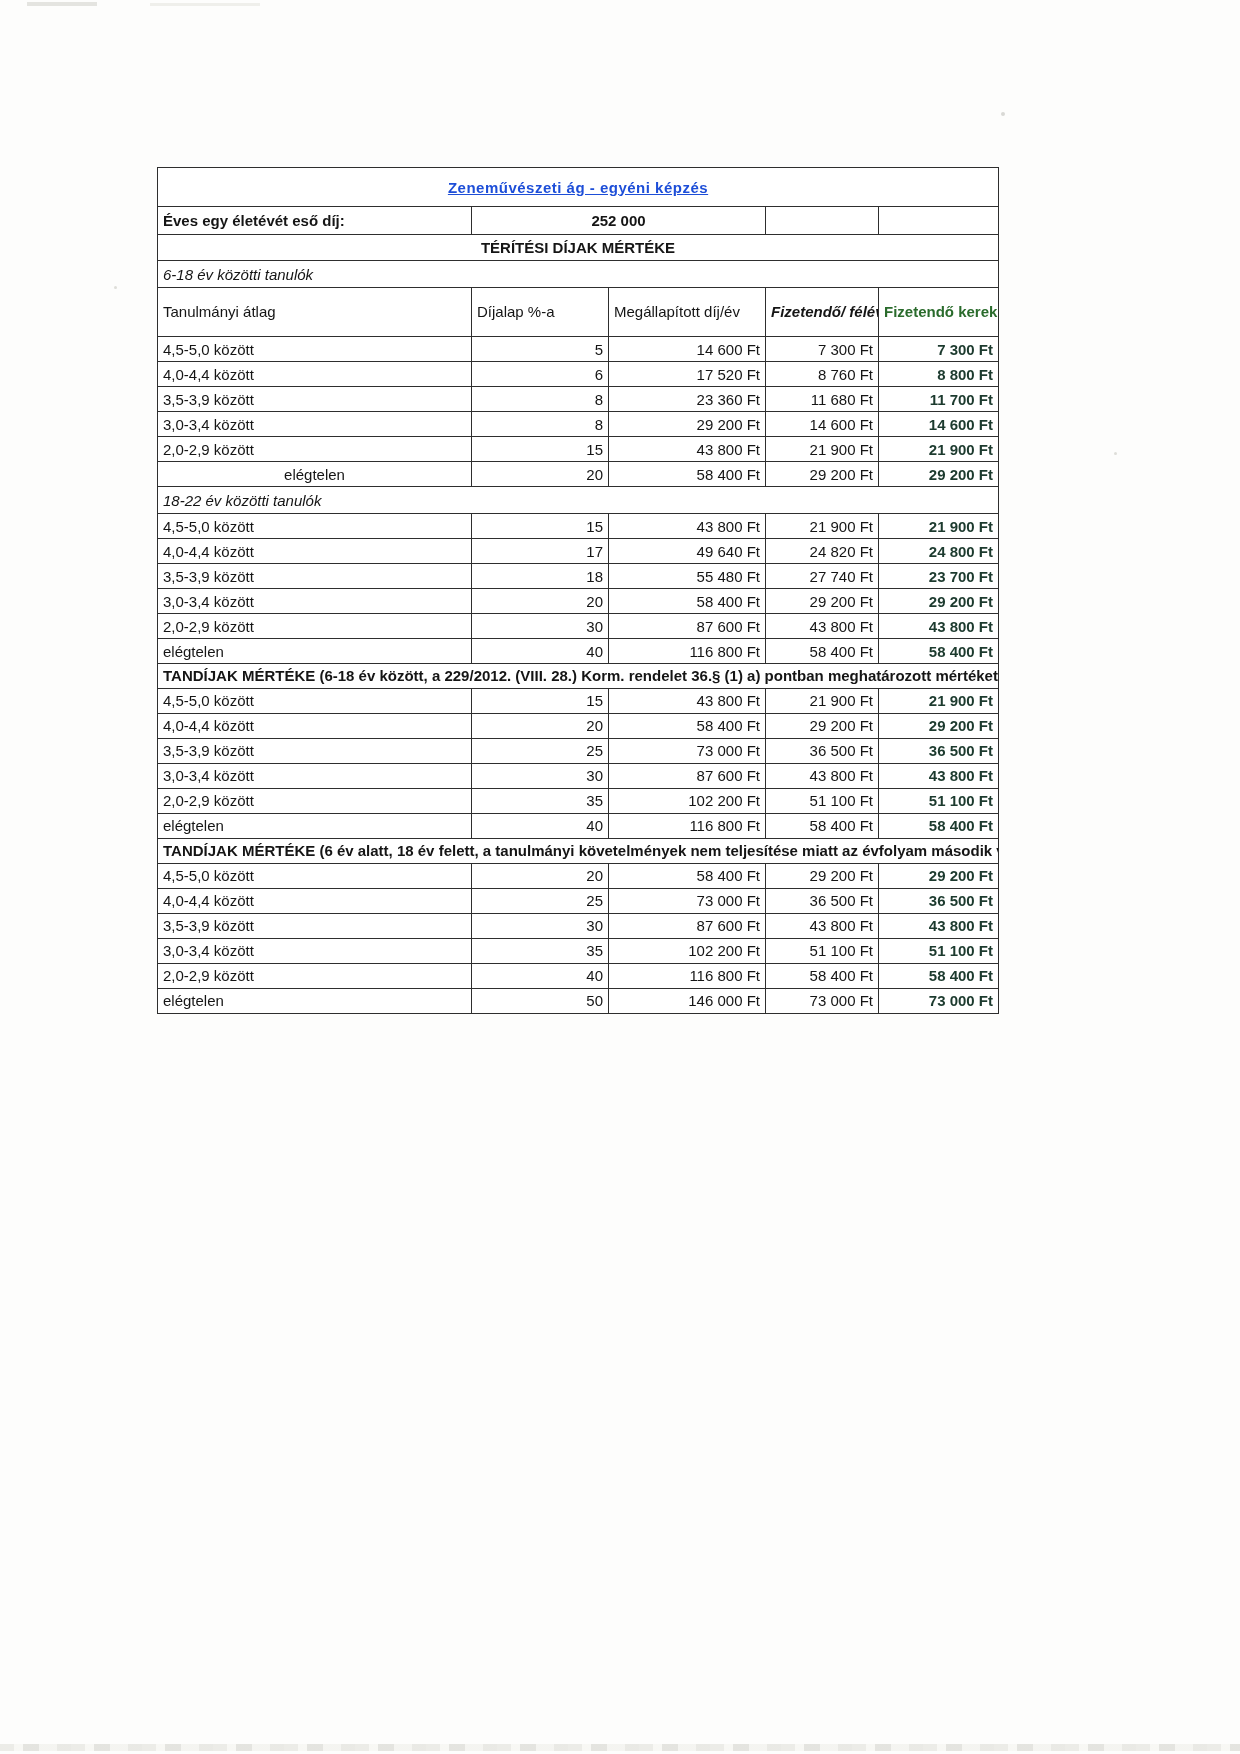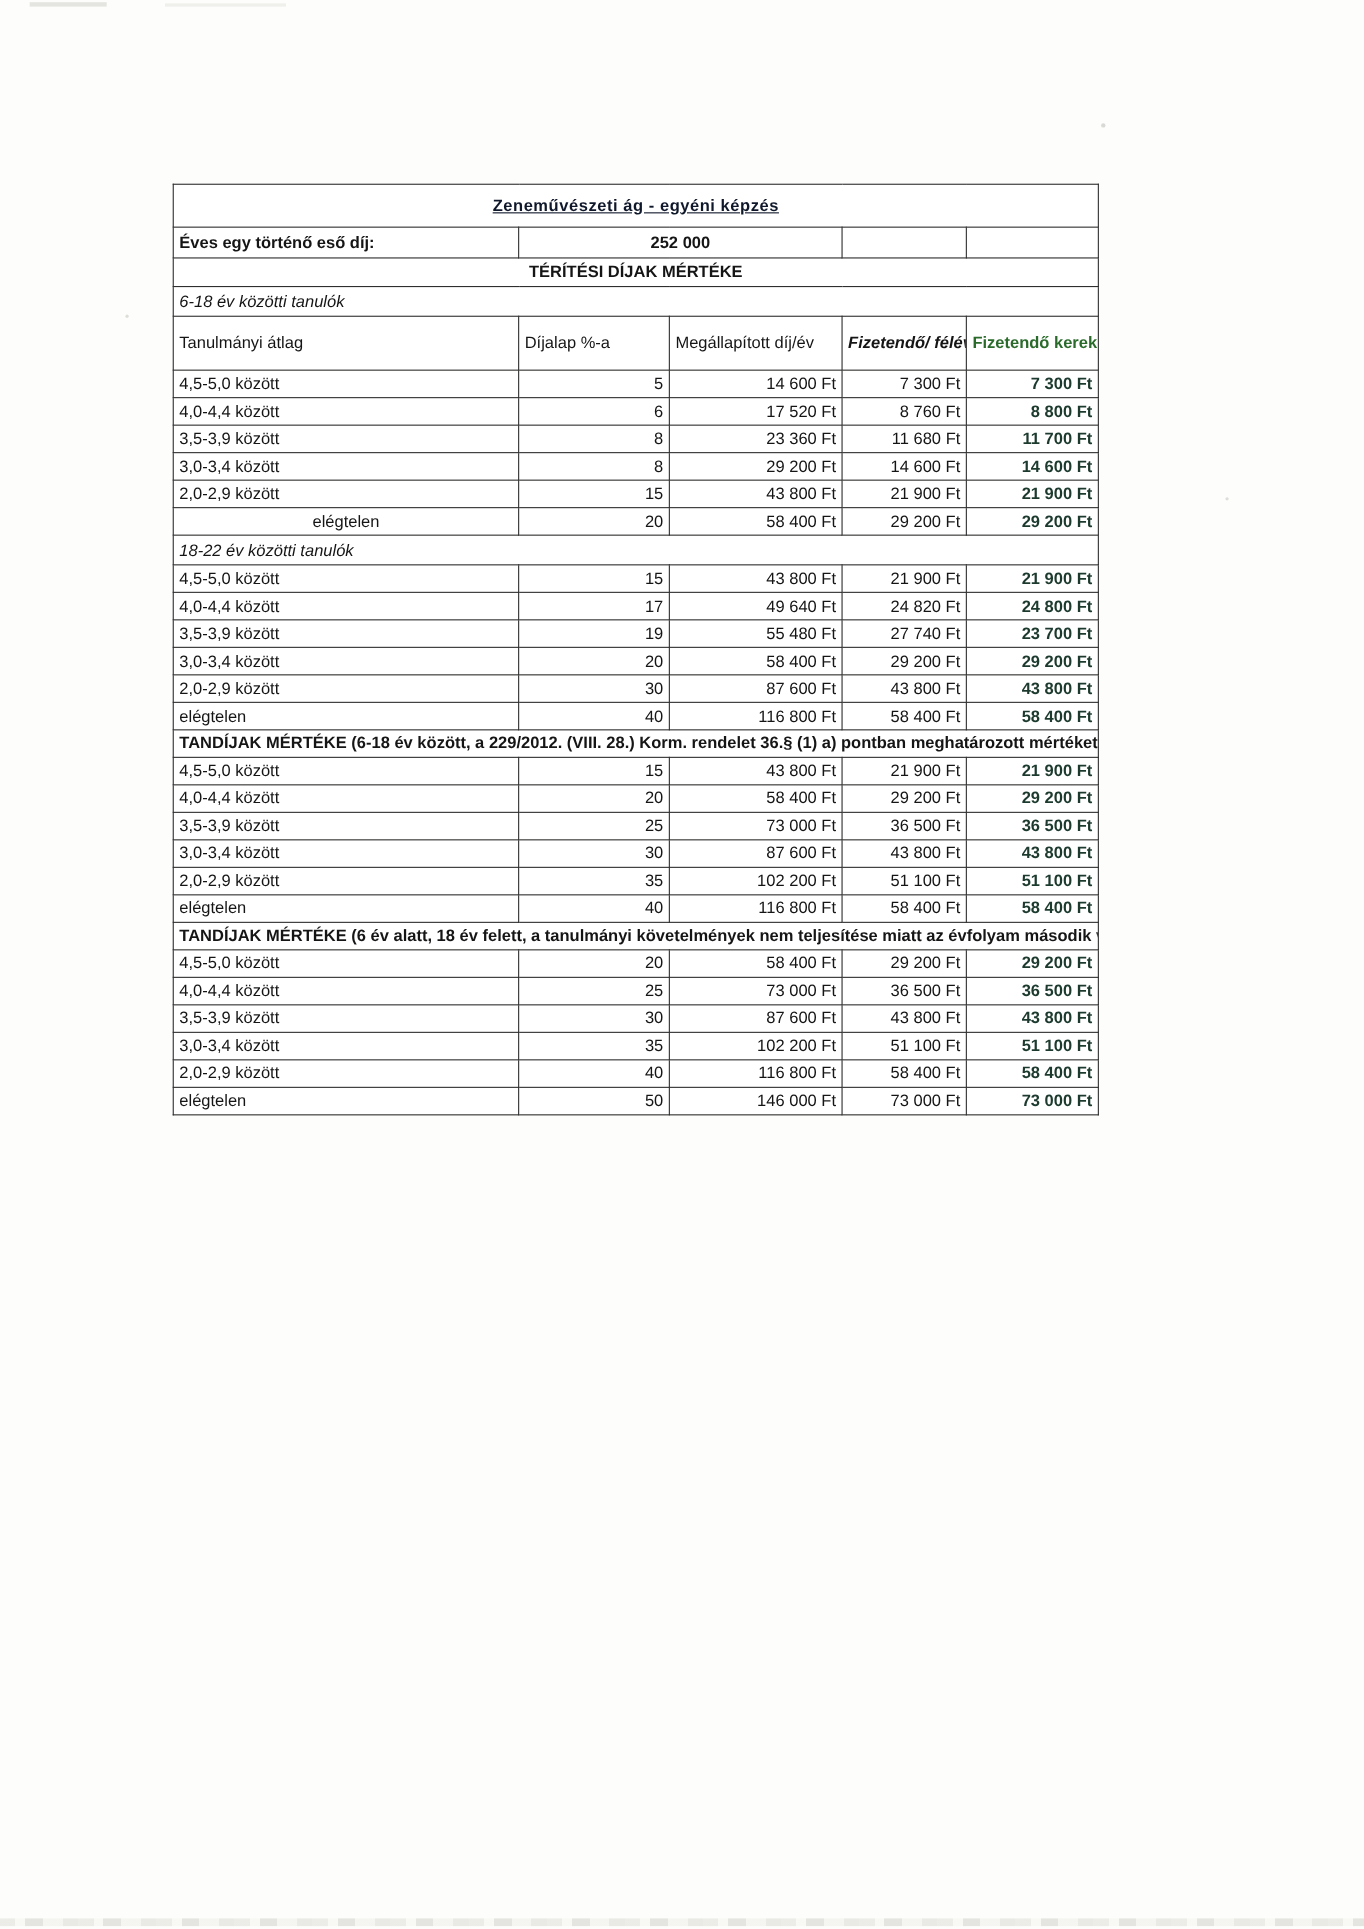--- a/index.html
+++ b/index.html
@@ -15,21 +15,21 @@
     border:1.6px solid #2e2e2e;
     padding:1px 5px;
     font-size:15px;
     overflow:hidden;
     white-space:nowrap;
     background:#fff;
   }
   
   .t-title{
     height:36px;text-align:center;font-weight:bold;font-size:24px;
-    color:#0f172a;text-decoration:underline;letter-spacing:.5px;
+    color:#1d4ed8;text-decoration:underline;letter-spacing:.5px;
   }
   
   .t-fee-label{background:#f0b43e;font-weight:bold;font-size:16px;height:25px;}
   .t-fee-value{background:#f0b43e;font-weight:bold;font-size:16px;text-align:center;}
   .t-blank{background:#fff;}
   
   .t-banner{
     background:#dde2d6;font-weight:bold;font-size:16px;text-align:center;height:23px;
   }
   .t-section{
@@ -76,21 +76,21 @@
         <col style="width:137px">
         <col style="width:157px">
       <col style="width:113px">
         <col style="width:120px">
     </colgroup>
     <tbody>
       <tr>
         <td class="t-title" colspan="5">Zeneművészeti ág - egyéni képzés</td>
       </tr>
       <tr>
-        <td class="t-fee-label">Éves egy történő eső díj:</td>
+        <td class="t-fee-label">Éves egy életévét eső díj:</td>
         <td class="t-fee-value" colspan="2">252 000</td>
         <td class="t-blank"></td>
         <td class="t-blank"></td>
       </tr>
       <tr>
         <td class="t-banner" colspan="5">TÉRÍTÉSI DÍJAK MÉRTÉKE</td>
       </tr>
       <tr>
         <td class="t-section" colspan="5">6-18 év közötti tanulók</td>
       </tr>
@@ -157,21 +157,21 @@
         </tr>
         <tr>
           <td class="c-avg">4,0-4,4 között</td>
           <td class="c-num">17</td>
           <td class="c-num">49 640 Ft</td>
           <td class="c-num">24 820 Ft</td>
           <td class="c-green">24 800 Ft</td>
         </tr>
         <tr>
           <td class="c-avg">3,5-3,9 között</td>
-          <td class="c-num">19</td>
+          <td class="c-num">18</td>
           <td class="c-num">55 480 Ft</td>
           <td class="c-num">27 740 Ft</td>
           <td class="c-green">23 700 Ft</td>
         </tr>
         <tr>
           <td class="c-avg">3,0-3,4 között</td>
           <td class="c-num">20</td>
           <td class="c-num">58 400 Ft</td>
           <td class="c-num">29 200 Ft</td>
           <td class="c-green">29 200 Ft</td>

